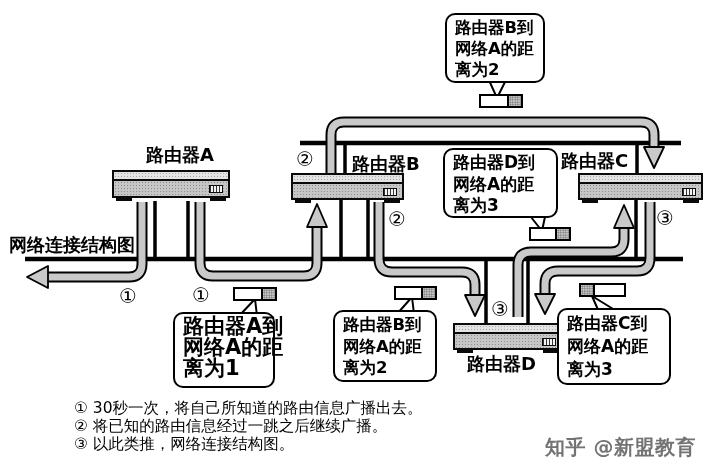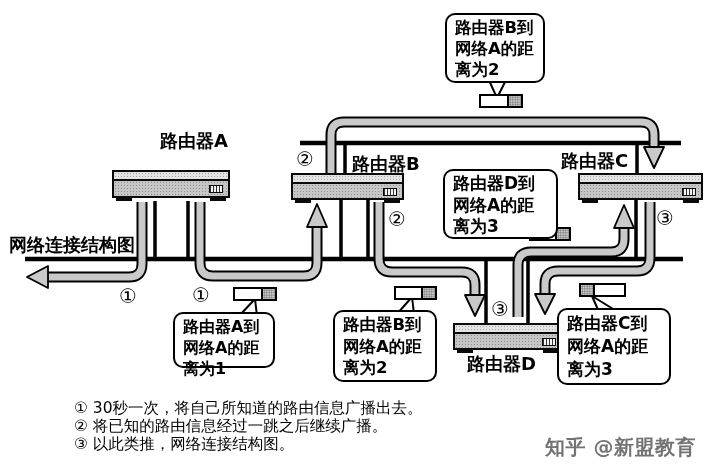--- a/index.html
+++ b/index.html
@@ -119,21 +119,21 @@
     <div class="foot l"></div>
     <div class="foot r"></div>
   </div>
   <div class="router" style="left:453px;top:323px;width:110px;height:27px;">
     <div class="rtop"></div>
     <div class="port"></div>
     <div class="foot l"></div>
     <div class="foot r"></div>
   </div>
 
-  <div class="rlabel" style="left:146px;top:129px;margin-left:14px;">路由器A</div>
+  <div class="rlabel" style="left:146px;top:143px;">路由器A</div>
   <div class="rlabel" style="left:352px;top:152px;">路由器B</div>
   <div class="rlabel" style="left:561px;top:149px;">路由器C</div>
   <div class="rlabel" style="left:467px;top:352px;text-align:center;">路由器D</div>
 
   <div class="packet shade-right" style="left:479px;top:94px;width:44px;">
     <div class="body"></div>
       <div class="cell"></div>
   </div>
   <div class="packet shade-right" style="left:529px;top:227px;width:42px;">
     <div class="body"></div>
@@ -150,26 +150,26 @@
   <div class="packet shade-left" style="left:579px;top:283px;width:47px;">
     <div class="body"></div>
       <div class="cell"></div>
   </div>
 
   <div class="callout" style="left:445px;top:13px;width:100px;height:70px;font-size:16.5px;line-height:21px;">
     <div>路由器B到</div>
     <div>网络A的距</div>
     <div>离为2</div>
   </div>
-  <div class="callout" style="left:443px;top:148px;width:115px;height:70px;font-size:17px;line-height:21.5px;margin-top:21px;">
+  <div class="callout" style="left:443px;top:148px;width:115px;height:70px;font-size:17px;line-height:21.5px;">
     <div>路由器D到</div>
     <div>网络A的距</div>
     <div>离为3</div>
   </div>
-  <div class="callout" style="left:173px;top:312px;width:102px;height:56px;font-size:16px;line-height:21px;">
+  <div class="callout" style="left:173px;top:312px;width:102px;height:76px;font-size:21px;line-height:21px;">
     <div>路由器A到</div>
     <div>网络A的距</div>
     <div>离为1</div>
   </div>
   <div class="callout" style="left:333px;top:310px;width:104px;height:72px;font-size:16.5px;line-height:21.5px;">
     <div>路由器B到</div>
     <div>网络A的距</div>
     <div>离为2</div>
   </div>
   <div class="callout" style="left:557px;top:308px;width:114px;height:77px;font-size:17px;line-height:23px;">

